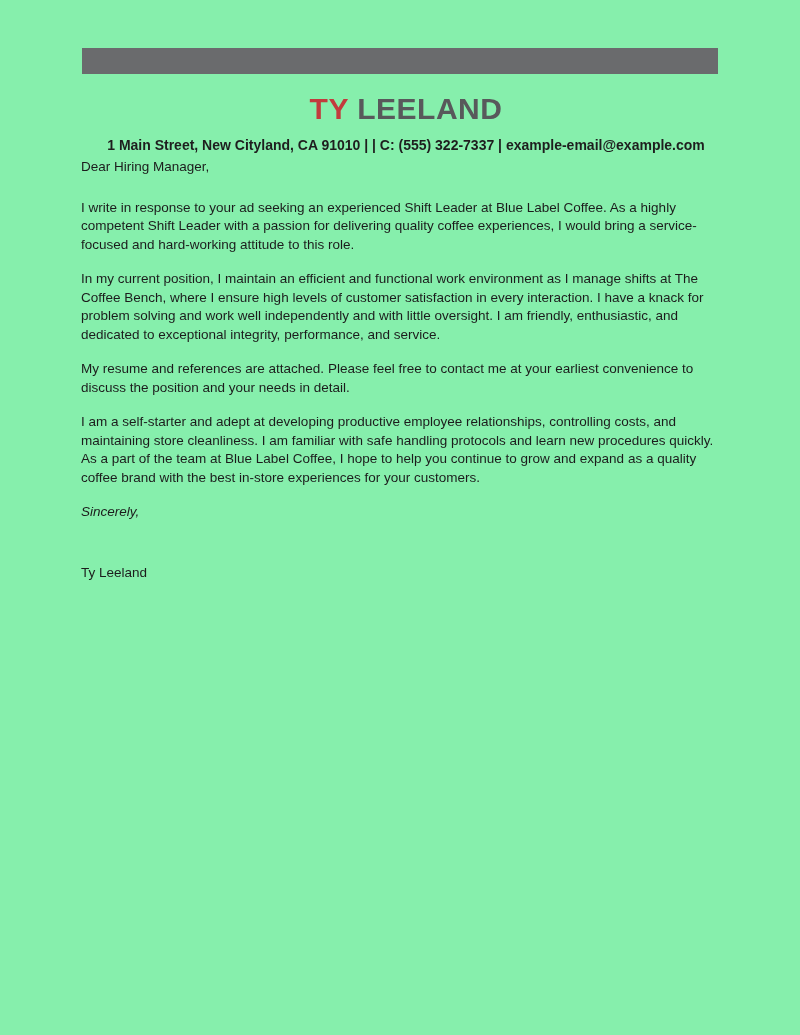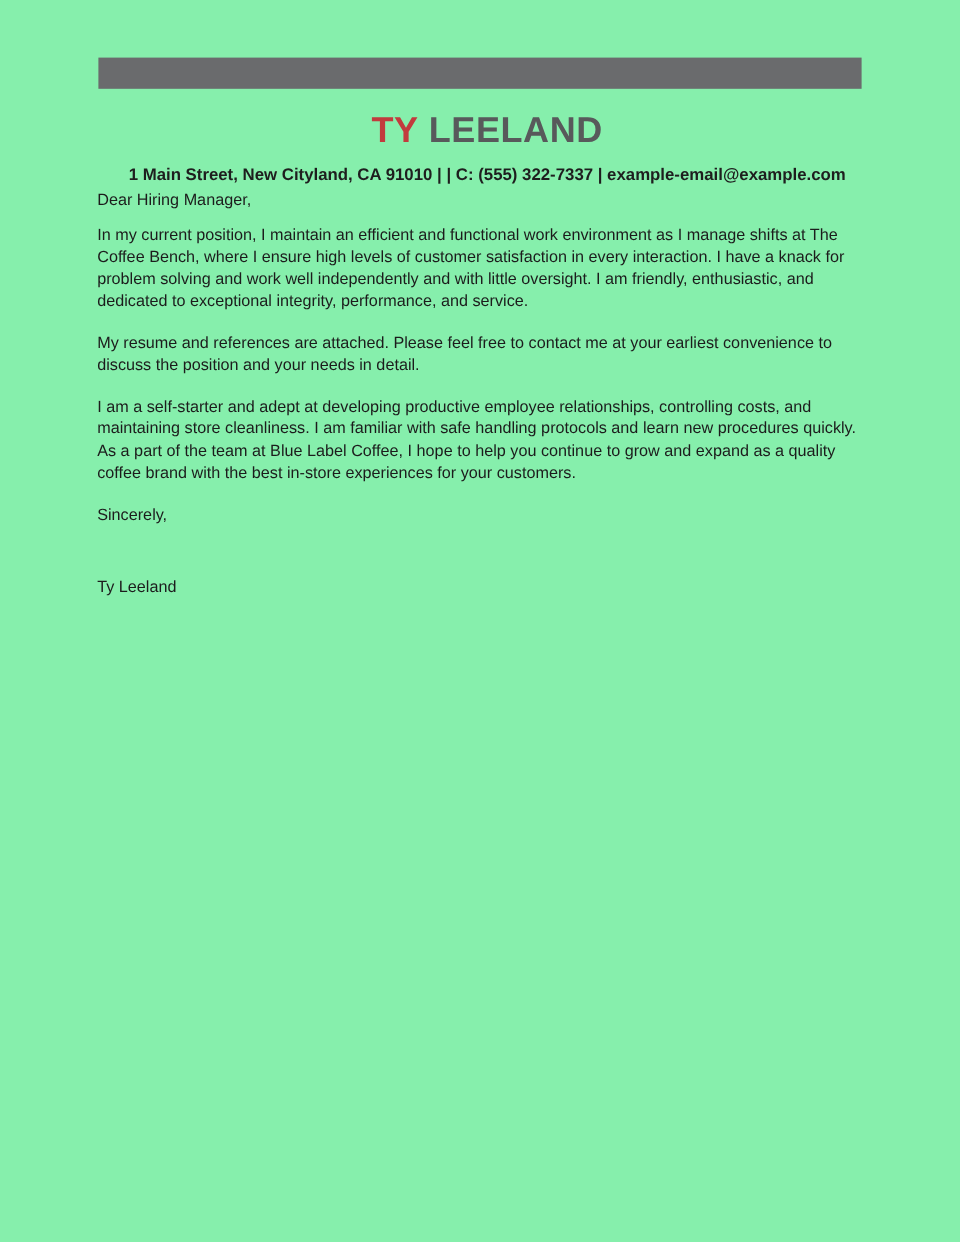--- a/index.html
+++ b/index.html
@@ -57,43 +57,45 @@
     top:158px;
     width:640px;
     font-size:13.5px;
     line-height:18.5px;
     color:var(--text-dark);
   }
   .letter-body p{
     margin:0 0 16px 0;
   }
   .letter-body p.salutation{
-    margin-bottom:10px;
+    margin-bottom:22px;
   }
   .letter-body p.closing{
     margin-bottom:0;
+    font-style:italic;
   }
   .letter-body p.signature{
     margin-top:42px;
     margin-bottom:0;
   }
 </style>
 </head>
 <body>
 
 <div class="page">
 
   <div class="top-bar"></div>
 
   <h1 class="name"><span class="first">TY</span><span> </span><span class="last">LEELAND</span></h1>
 
   <div class="contact">1 Main Street, New Cityland, CA 91010 | | C: (555) 322-7337 | example-email@example.com</div>
 
   <div class="letter-body">
     <p class="salutation">Dear Hiring Manager,</p>
+    <p>I write in response to your ad seeking an experienced Shift Leader at Blue Label Coffee. As a highly competent Shift Leader with a passion for delivering quality coffee experiences, I would bring a service-focused and hard-working attitude to this role.</p>
     <p>In my current position, I maintain an efficient and functional work environment as I manage shifts at The Coffee Bench, where I ensure high levels of customer satisfaction in every interaction. I have a knack for problem solving and work well independently and with little oversight. I am friendly, enthusiastic, and dedicated to exceptional integrity, performance, and service.</p>
     <p>My resume and references are attached. Please feel free to contact me at your earliest convenience to discuss the position and your needs in detail.</p>
     <p>I am a self-starter and adept at developing productive employee relationships, controlling costs, and maintaining store cleanliness. I am familiar with safe handling protocols and learn new procedures quickly. As a part of the team at Blue Label Coffee, I hope to help you continue to grow and expand as a quality coffee brand with the best in-store experiences for your customers.</p>
     <p class="closing">Sincerely,</p>
     <p class="signature">Ty Leeland</p>
   </div>
 
 </div>
 
 </body></html>

